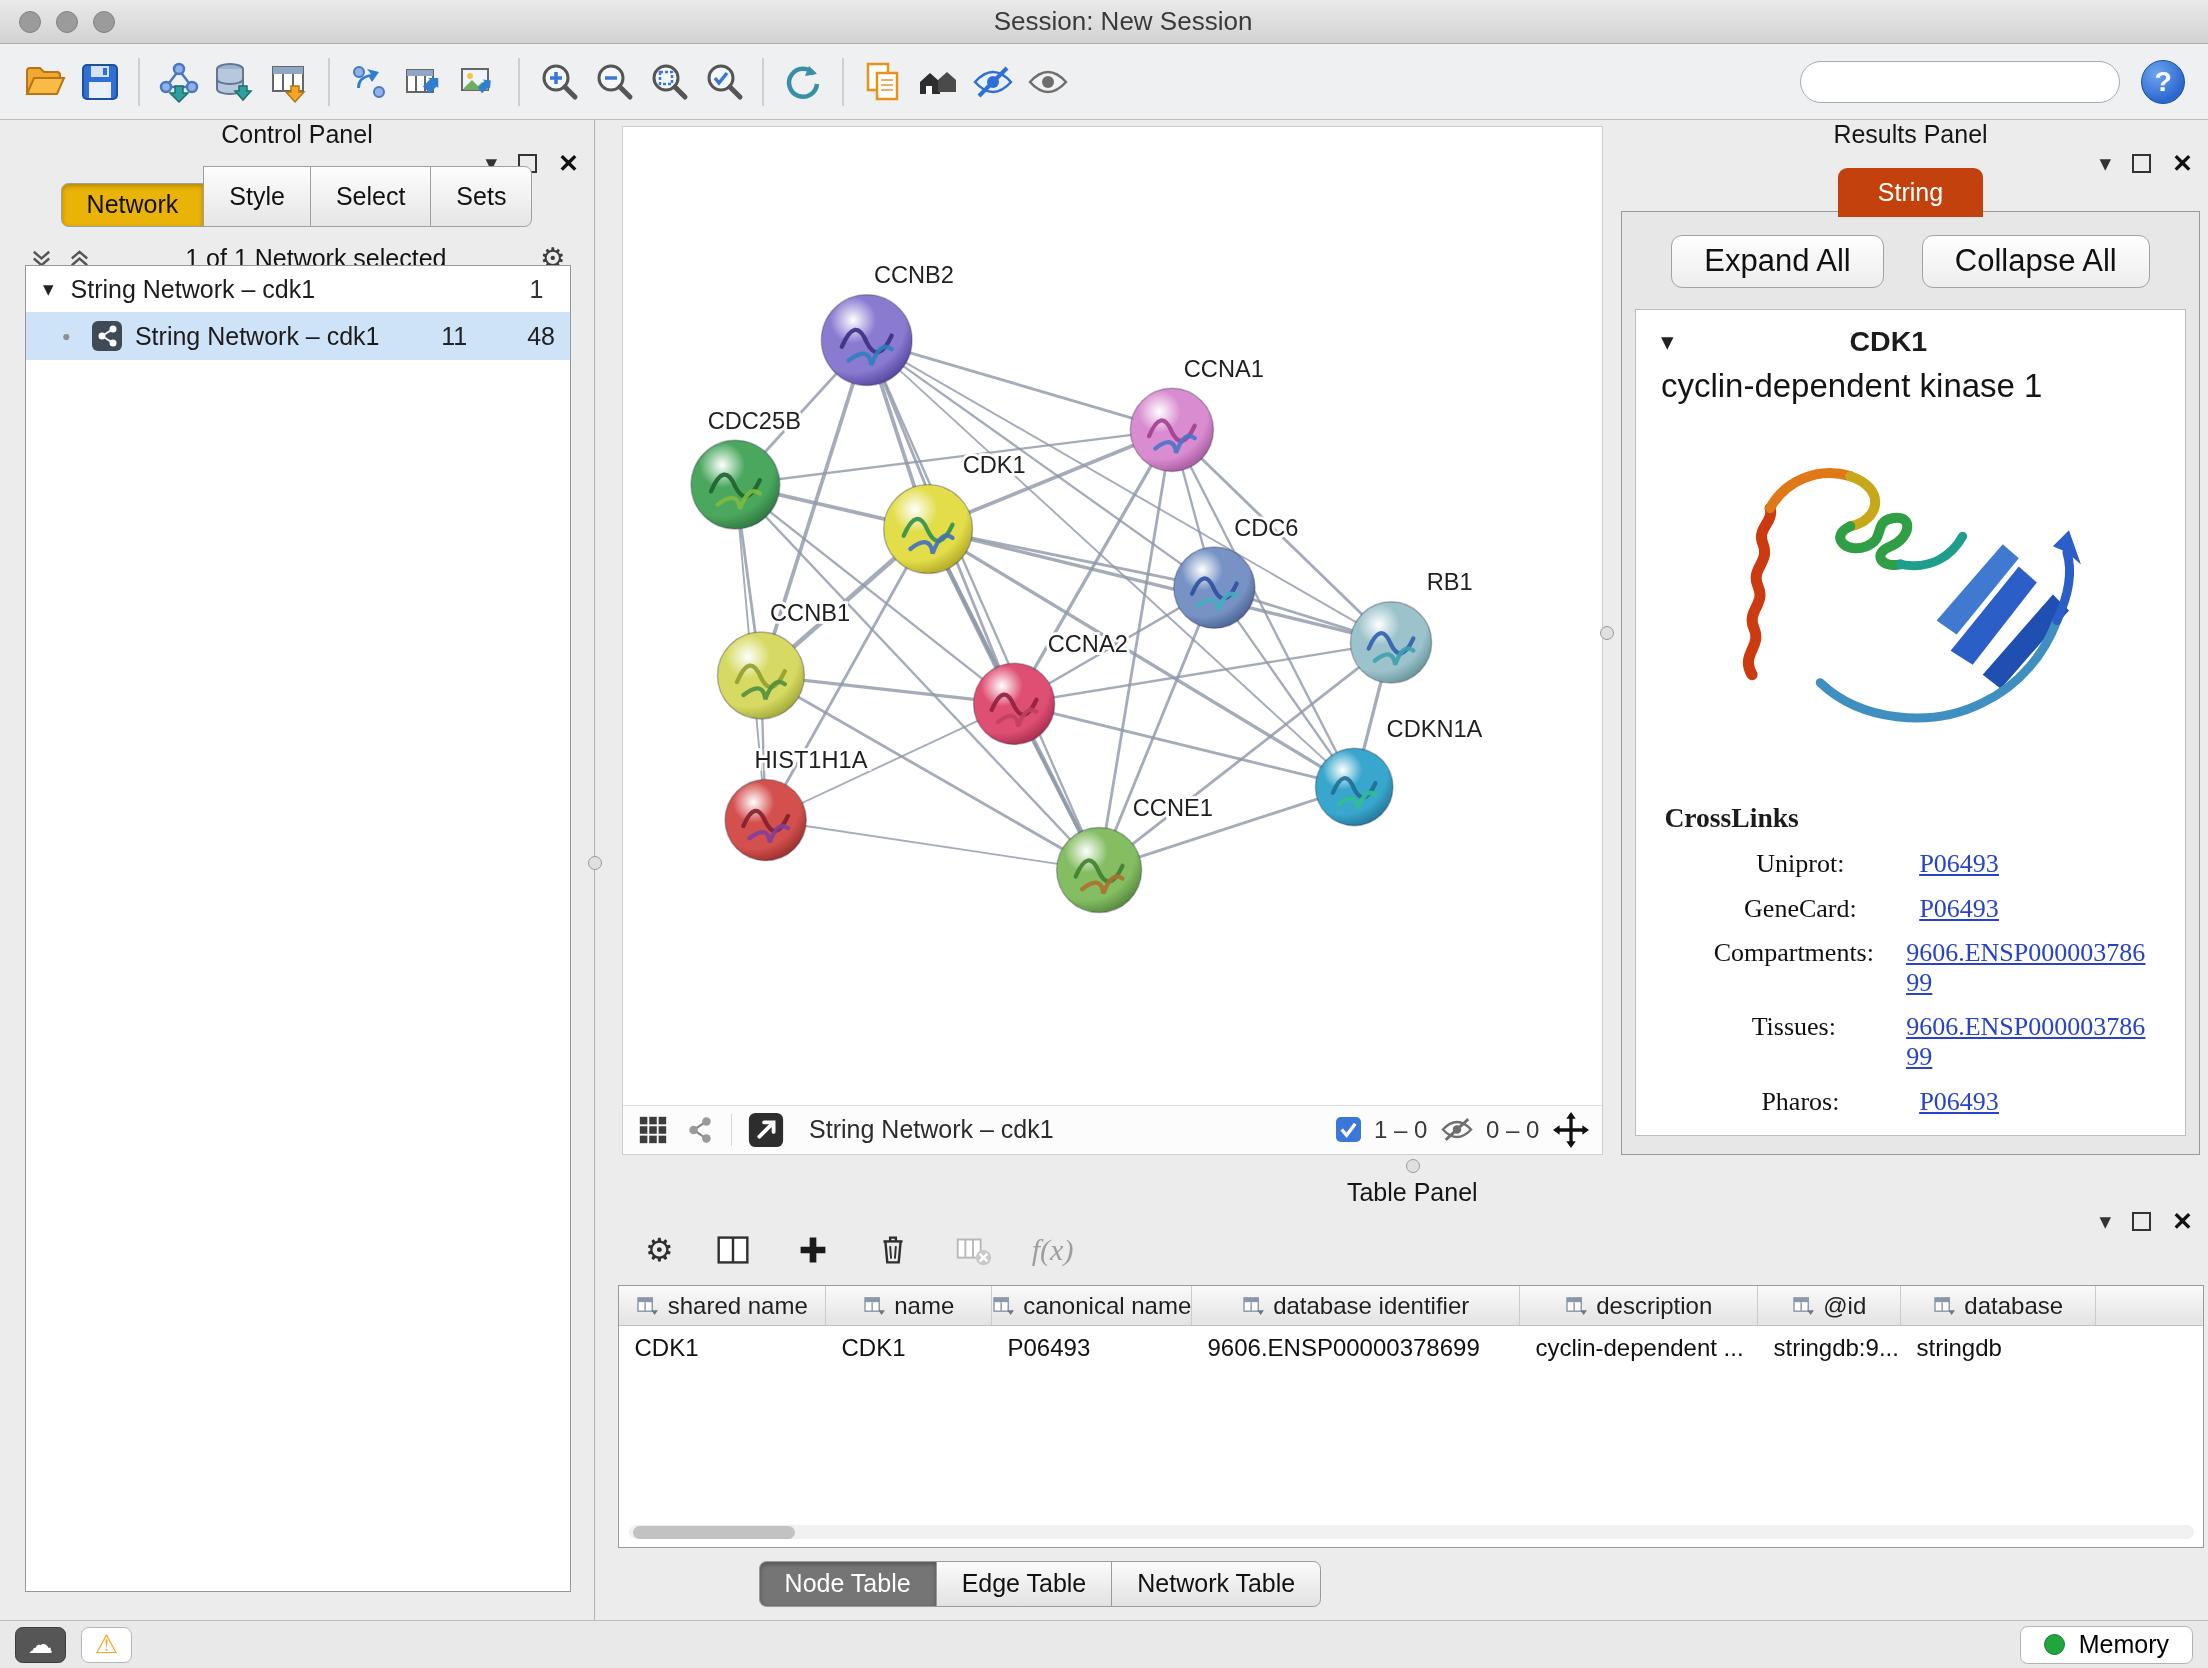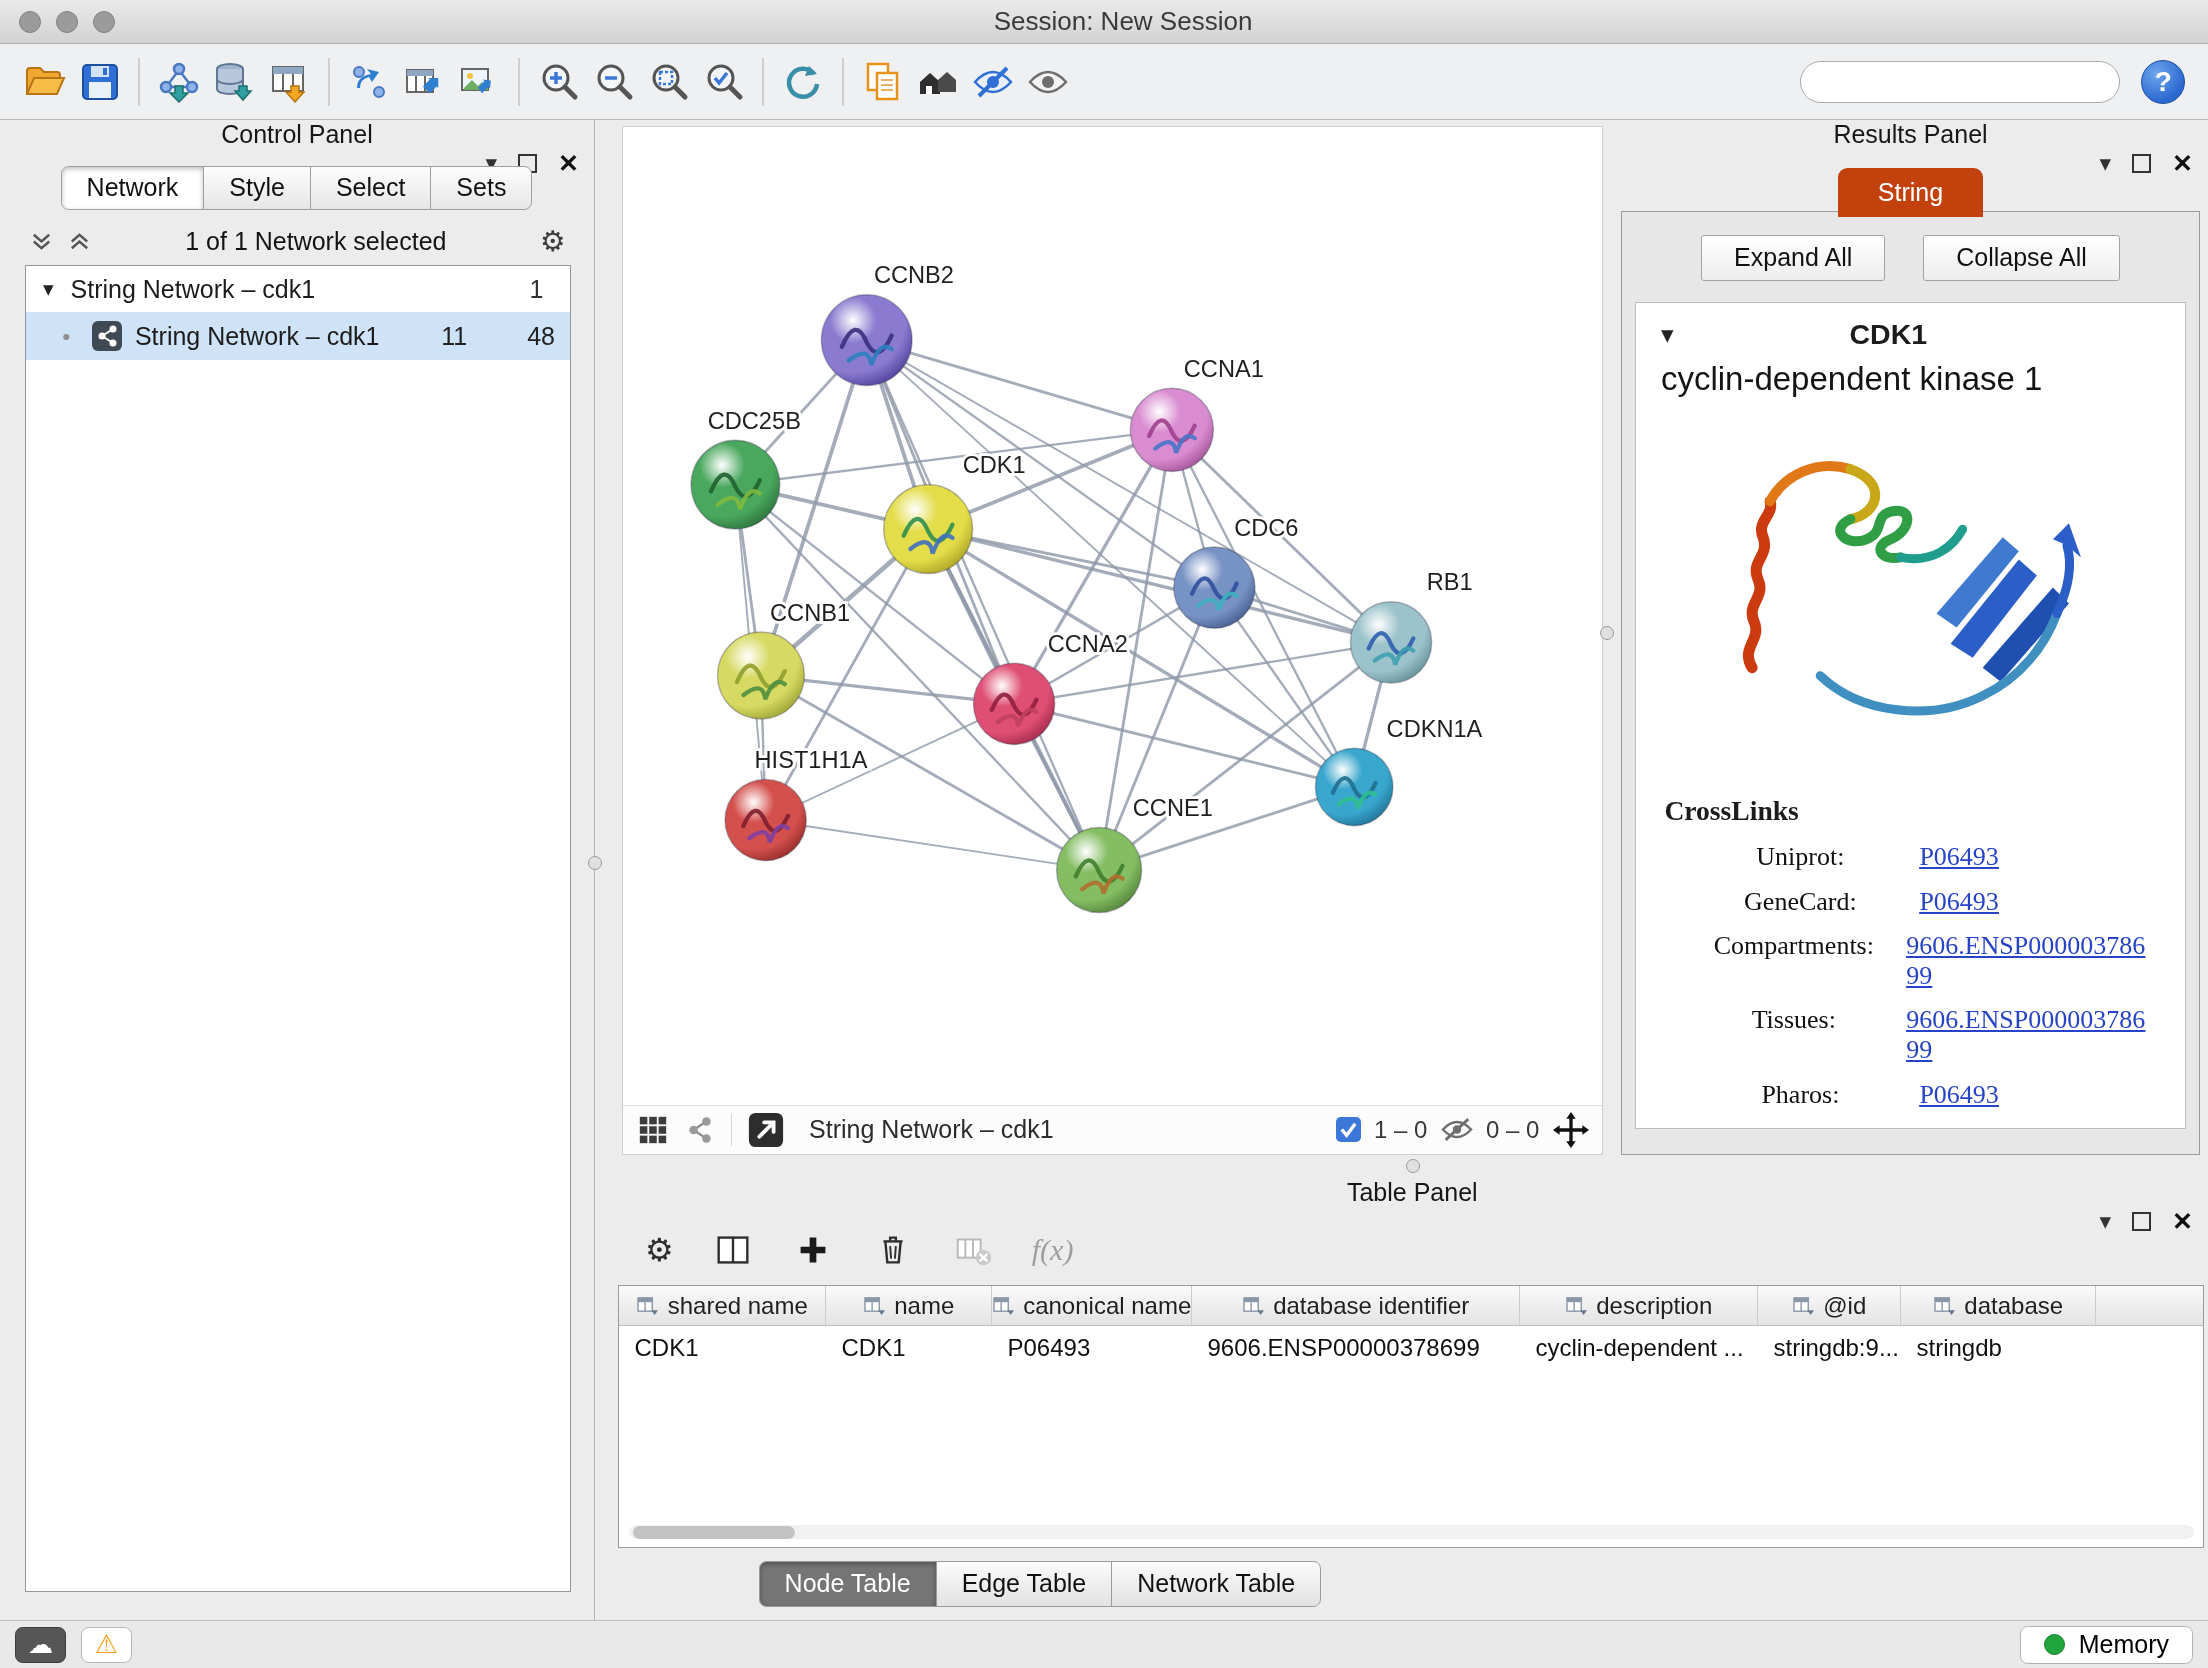--- a/index.html
+++ b/index.html
@@ -34,21 +34,21 @@
   .pc-float { width:19px; height:19px; border:2.4px solid #333; display:inline-block; }
   .pc-close { font-size:25px; font-weight:bold; color:#111; }
 
   
   .control-panel { position:absolute; left:0; top:0; width:595px; height:100%; border-right:1px solid #b3b3b3; background:#ececec; }
   .seg-tabs { display:flex; justify-content:center; margin-top:3.8px; }
   .seg { font-size:25px; padding:6.7px 25px; border:1px solid #9f9f9f; margin-left:-1px;
          background:linear-gradient(#fdfdfd,#e6e6e6); color:#111; }
   .seg:first-child { border-radius:7.6px 0 0 7.6px; }
   .seg:last-child { border-radius:0 7.6px 7.6px 0; }
-  .seg.active { background:#ffffff; box-shadow:inset 0 1.9px 4.8px rgba(0,0,0,.25); }
+  .seg.active { background:#eab308; box-shadow:inset 0 1.9px 4.8px rgba(0,0,0,.25);margin-top:17px; }
   .tree-head { display:flex; align-items:center; height:48px; padding:0 28.5px; margin-top:7.6px; }
   .tree-head .chev { display:flex; gap:13.3px; }
   .tree-status { flex:1; text-align:center; font-size:25px; color:#131313; }
   .tree-gear { font-size:28.5px; color:#3d3d3d; }
   .tree-box { position:absolute; top:145px; left:25px; right:23px; bottom:28.5px; background:#fff; border:1px solid #979797; overflow:hidden; }
   .tree-row-root { display:flex; align-items:center; height:46px; padding:0 17px; font-size:25px; }
   .tree-row-root .caret { font-size:21px; margin-right:17px; color:#222; }
   .tree-count { margin-left:auto; color:#333; padding-right:9.5px; }
   .tree-row-child { display:flex; align-items:center; height:48px; background:#cfe3f8; padding-left:36px; font-size:25px; }
   .tree-bullet { color:#8f8f8f; font-size:14.3px; margin-right:21px; }
@@ -68,21 +68,21 @@
   .nn-title { font-size:25px; color:#2c2c2c; margin-left:9.5px; }
   .nn-right { margin-left:auto; display:flex; align-items:center; gap:13.3px; }
   .nn-count { font-size:24px; color:#3a3a3a; }
 
   
   .results-panel { position:absolute; top:0; right:0; width:595px; height:1041px; background:#ececec; }
   .string-tab { width:145px; margin:6px auto 0; background:#c2410c; color:#fff; font-size:25px; text-align:center;
                 padding:10px 0; border-radius:9.5px 9.5px 0 0; position:relative; z-index:2; }
   .results-box { position:absolute; top:91px; left:7.6px; right:7.6px; bottom:5.7px; background:#e7e7e7; border:1px solid #9a9a9a; padding:15px 9.5px 9.5px; }
   .rb-btns { display:flex; justify-content:center; gap:38px; margin:7.6px 0 21px; }
-  .rb-btn { font-size:25px; padding:7.6px 32px; background:linear-gradient(#ffffff,#ededed); border:1px solid #a3a3a3; border-radius:3px; color:#111; }
+  .rb-btn { font-size:31px; padding:7.6px 32px; background:linear-gradient(#ffffff,#ededed); border:1px solid #a3a3a3; border-radius:11px; color:#111; }
   .gene-card { background:#fff; border:1px solid #bdbdbd; margin:0 3.8px; height:calc(100% - 91px); overflow:hidden; position:relative; }
   .gene-head { display:flex; align-items:center; padding:15px 25px 5.7px; }
   .gene-head .caret { font-size:25px; color:#222; }
   .gene-symbol { flex:1; text-align:center; font-size:28.5px; font-weight:bold; margin-right:57px; }
   .gene-desc { font-size:33px; padding:3.8px 25px 5.7px; color:#141414; }
   .protein-wrap { display:flex; justify-content:center; padding:13.3px 0 3.8px; }
   .crosslinks { padding:13.3px 28.5px; font-family:"Liberation Serif", serif; }
   .cl-title { font-size:27.6px; font-weight:bold; margin-bottom:15px; }
   .cl-row { display:flex; margin-bottom:14.3px; }
   .cl-label { width:255px; font-size:26px; padding-left:17px; color:#101010;text-align:center; }

